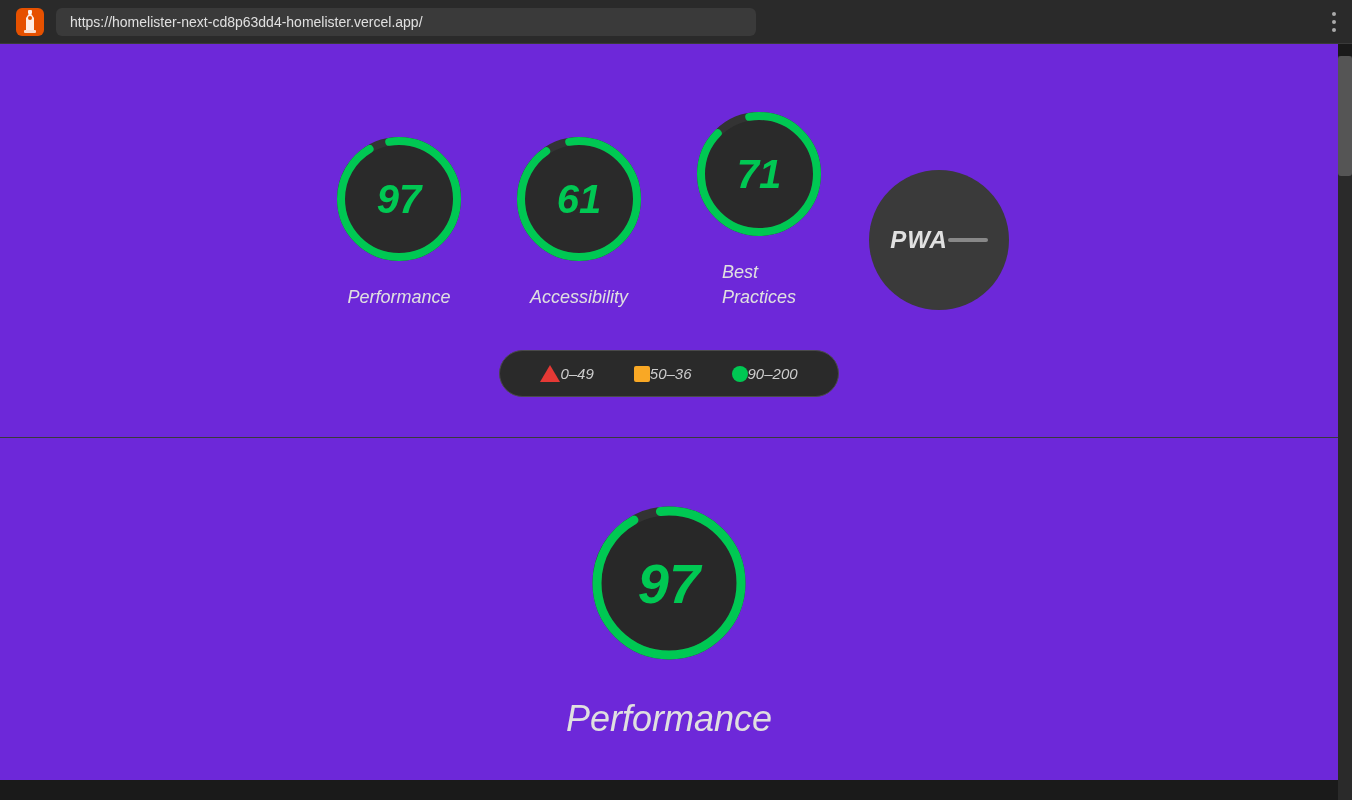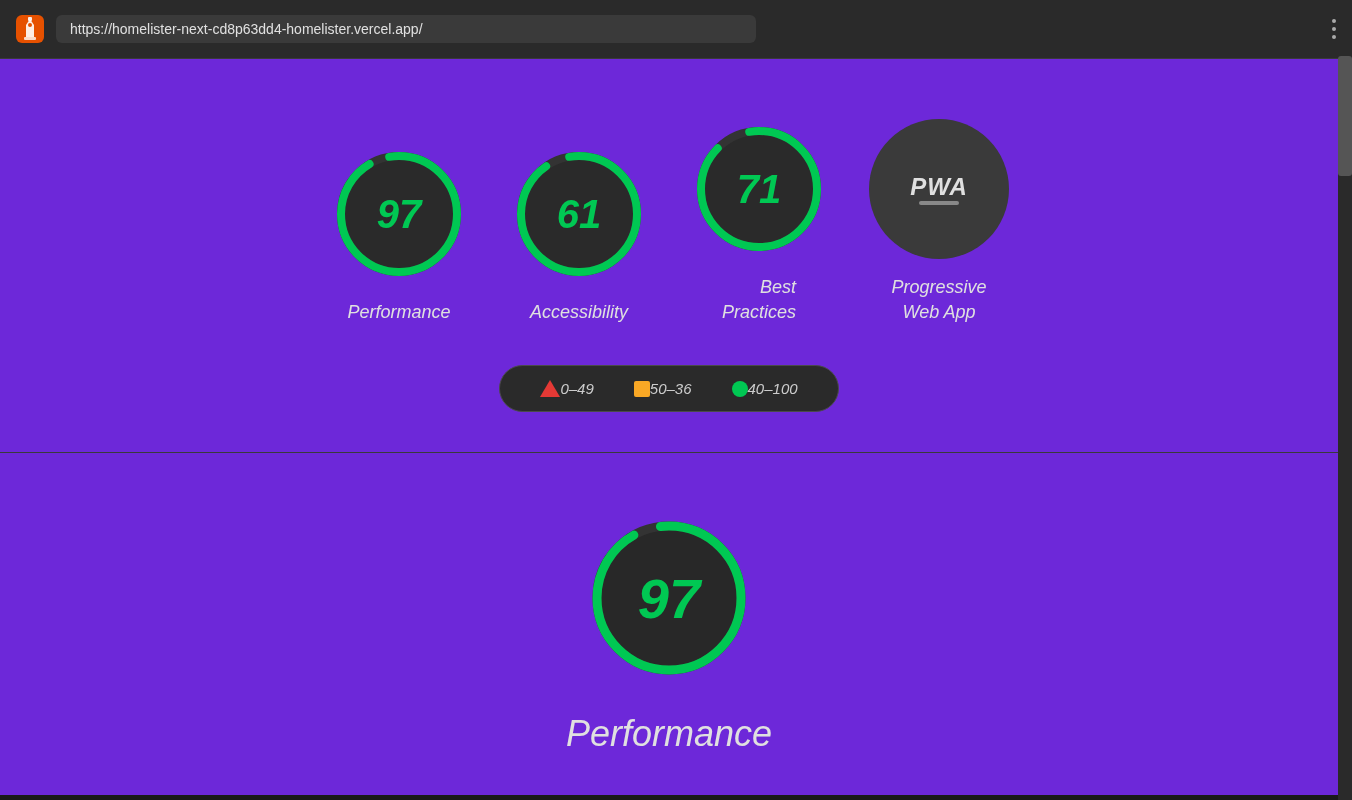--- a/index.html
+++ b/index.html
@@ -9,21 +9,21 @@
       font-family: -apple-system, BlinkMacSystemFont, 'Segoe UI', sans-serif;
       color: #fff;
       width: 1352px;
       min-height: 800px;
       overflow-x: hidden;
     }
 
     
     .browser-bar {
       background: #2a2a2a;
-      height: 59px;
+      height: 44px;
       display: flex;
       align-items: center;
       padding: 0 16px;
       border-bottom: 1px solid #3a3a3a;
       position: relative;
     }
 
     .browser-icon {
       width: 28px;
       height: 28px;
@@ -104,21 +104,21 @@
     .gauge-item {
       display: flex;
       flex-direction: column;
       align-items: center;
       gap: 16px;
     }
 
     .gauge-label {
       font-size: 18px;
       color: #e0e0e0;
-      text-align: right;
+      text-align: left;
       line-height: 1.4;
     }
 
     
     .gauge-circle-container {
       position: relative;
       width: 140px;
       height: 140px;
     }
 
@@ -138,21 +138,21 @@
       color: #00c853;
     }
 
     
     .pwa-badge {
       width: 140px;
       height: 140px;
       border-radius: 50%;
       background: #3a3a3a;
       display: flex;
-      flex-direction: column;
+      flex-direction: row;
       align-items: center;
       justify-content: center;
     }
 
     .pwa-text {
       font-size: 24px;
       font-weight: 700;
       color: #e0e0e0;
       letter-spacing: 1px;
     }
@@ -307,37 +307,36 @@
         </div>
         <span class="gauge-label" style="white-space:pre-line;">Best<br>Practices</span>
       </div>
 
 
       <div class="gauge-item">
         <div class="pwa-badge">
           <span class="pwa-text">PWA</span>
           <div class="pwa-dash"></div>
         </div>
-        <span class="gauge-label" style="white-space:pre-line; text-align:center;">Progressive<br>Web App</span>
       </div>
 
     </div>
 
     <div class="legend">
       <div class="legend-item">
         <div class="legend-icon-triangle"></div>
         <span>0–49</span>
       </div>
       <div class="legend-item">
         <div class="legend-icon-square"></div>
         <span>50–36</span>
       </div>
       <div class="legend-item">
         <div class="legend-icon-circle"></div>
-        <span>40–100</span>
+        <span>90–200</span>
       </div>
     </div>
   </div>
 
   <div class="detail-section">
     <div class="large-gauge-container">
       <svg width="170" height="170" viewBox="0 0 170 170">
         <circle cx="85" cy="85" r="72" fill="#282828" stroke="#333" stroke-width="9"></circle>
         <circle cx="85" cy="85" r="72" fill="none" stroke="#00c853" stroke-width="9" stroke-dasharray="427 28" stroke-dashoffset="12" stroke-linecap="round" transform="rotate(-90 85 85)"></circle>
       </svg>

